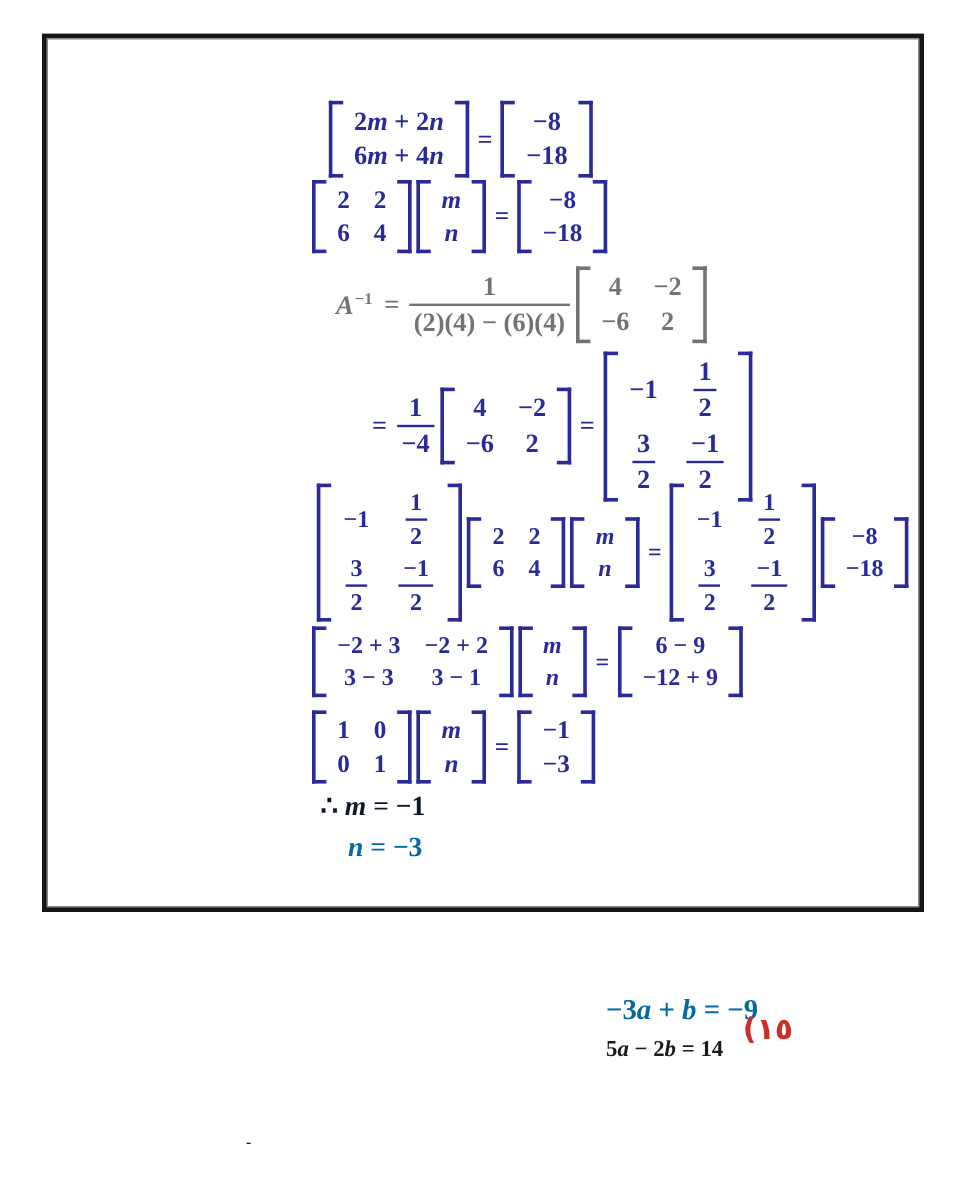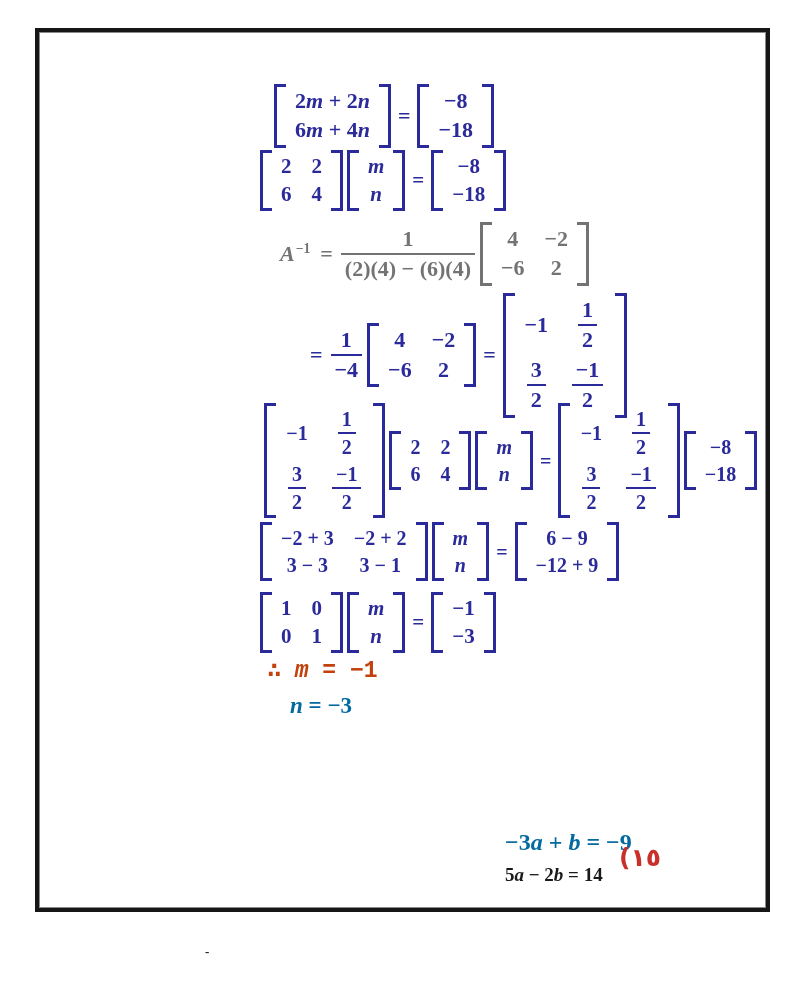--- a/index.html
+++ b/index.html
@@ -3,21 +3,21 @@
 <meta charset="utf-8">
 <style>
   html,body { margin:0; padding:0; }
   body {
     width:800px; height:1000px; position:relative;
     background:#ffffff;
     font-family:"Liberation Serif","DejaVu Serif",serif;
     overflow:hidden;
   }
   .page {
-    position:absolute; left:35px; top:28px; width:735px; height:884px;
+    position:absolute; left:35px; top:28px; width:735px; height:732px;
     box-sizing:border-box; background:#fff;
     border:4px solid #161616;
   }
   .page::after {
     content:""; position:absolute; inset:0;
     border:1px solid #8a8a8a; pointer-events:none;
   }
   
   .mline {
     position:absolute; display:flex; align-items:center;
@@ -260,21 +260,21 @@
       <span class="tok"><span>=</span></span>
       <span class="mat">
         <span class="br brl"></span>
         <span class="mgrid" style="grid-template-columns: repeat(1, auto);">
           <span class="mcell"><span><span>−1</span></span></span>
           <span class="mcell"><span><span>−3</span></span></span>
         </span>
         <span class="br brr"></span>
       </span>
     </div>
-  <div class="mline l7" style="color: #c2410c; font-family: Liberation Mono, monospace;">
+  <div class="mline l7" style="color: #0f172a;">
       <span class="tok"><span>∴ </span><i>m</i><span> = −1</span></span>
     </div>
   <div class="mline l8" style="color: #0369a1;">
       <span class="tok"><i>n</i><span> = −3</span></span>
     </div>
   <div class="mline l9" style="color: #0369a1;">
       <span class="tok"><span>−3</span><i>a</i><span> + </span><i>b</i><span> = −9</span></span>
     </div>
   <div class="mline l10" style="color: rgb(26, 26, 26);">
       <span class="tok"><span>5</span><i>a</i><span> − 2</span><i>b</i><span> = 14</span></span>

